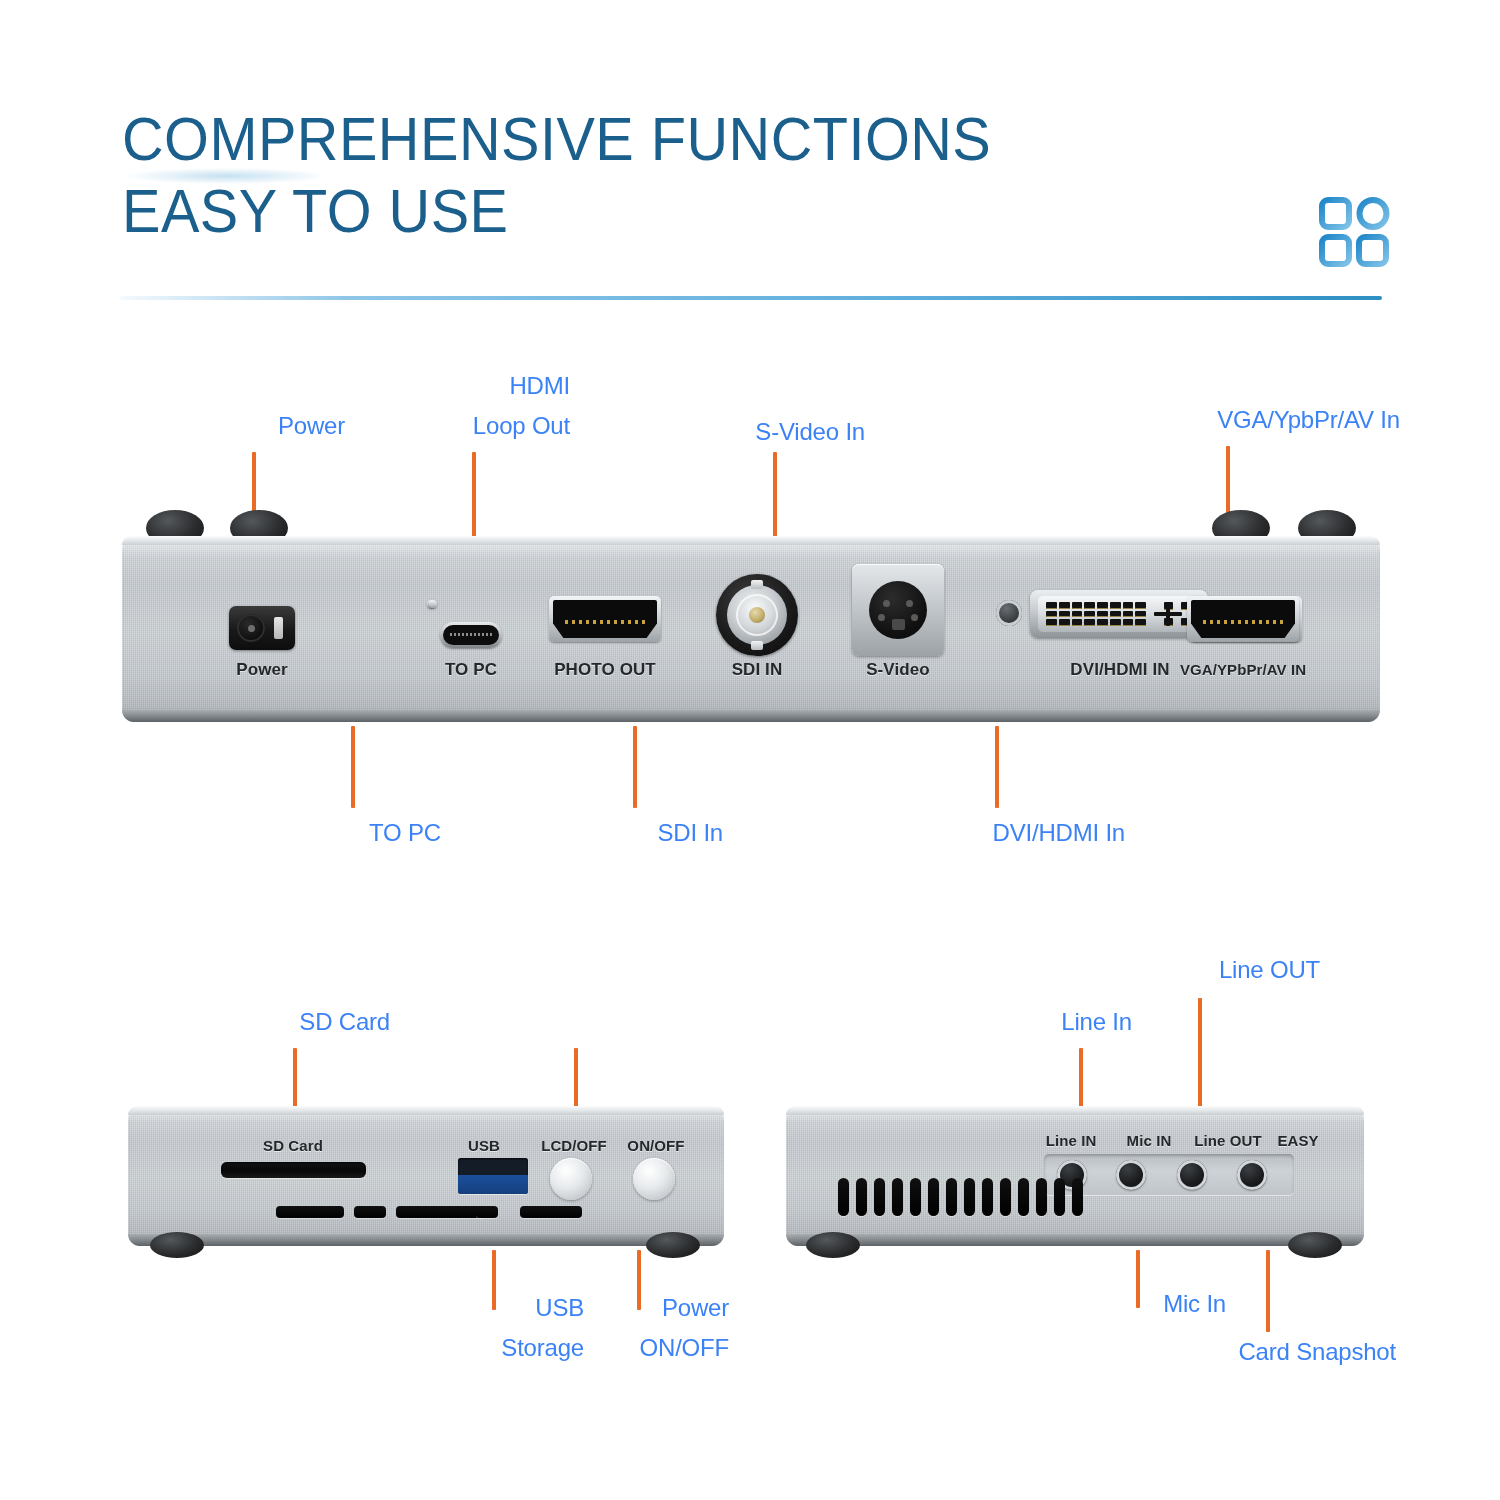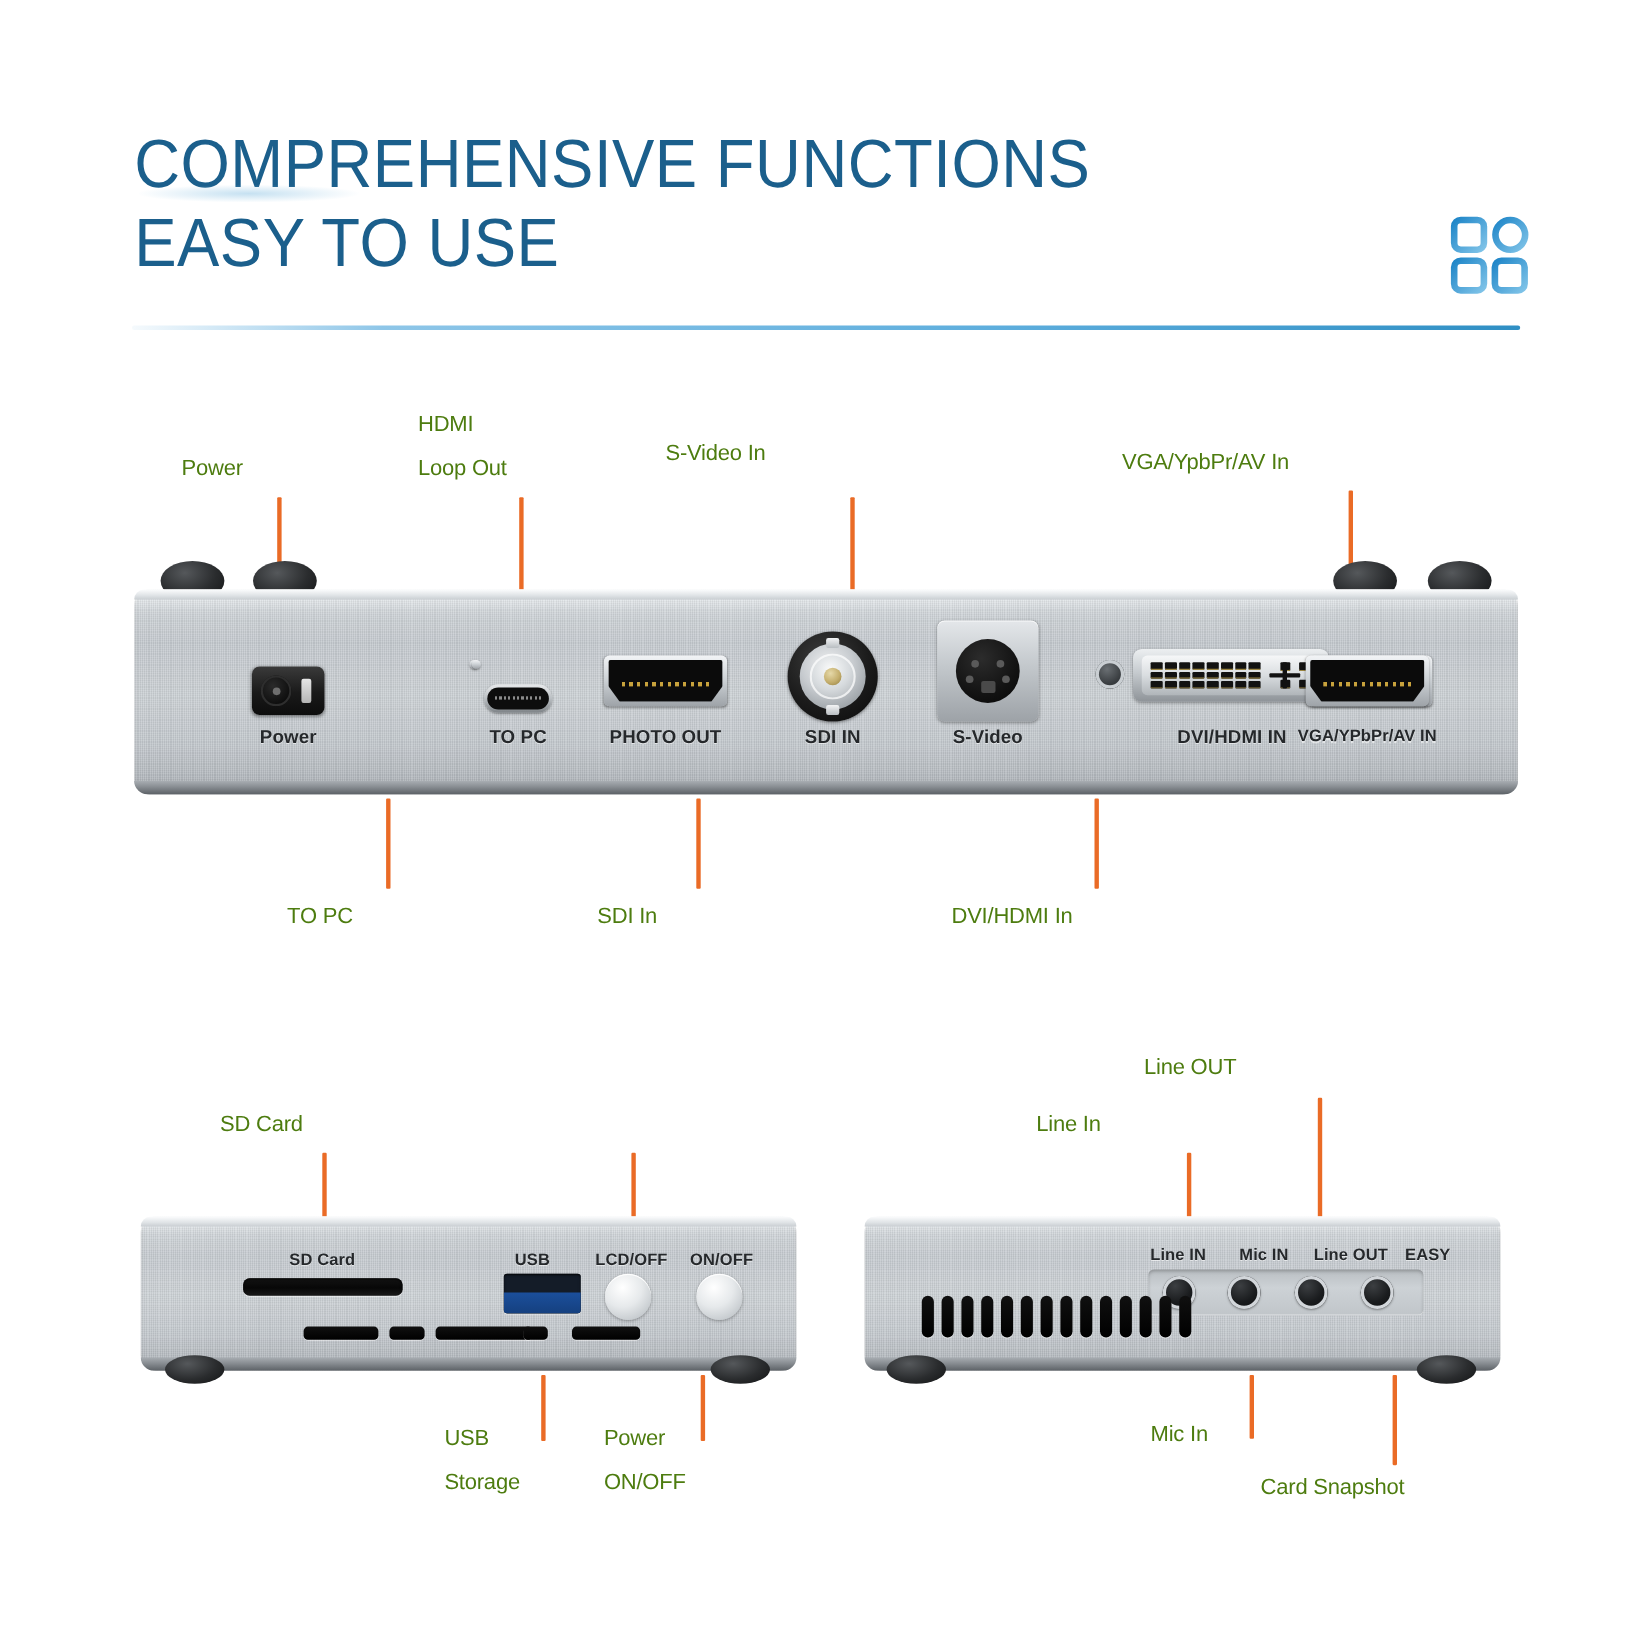--- a/index.html
+++ b/index.html
@@ -6,21 +6,21 @@
   html, body {
     width: 1500px; height: 1500px;
     background: #ffffff;
     font-family: "Liberation Sans", sans-serif;
     overflow: hidden;
   }
   #root { position: relative; width: 1500px; height: 1500px; }
 
   
   .header { position: absolute; left: 0; top: 0; width: 1500px; height: 310px; }
-  .title-block { position: absolute; left: 122px; top: 103px; margin-top: 11px; }
+  .title-block { position: absolute; left: 122px; top: 103px; }
   .title-line {
     font-family: "Liberation Sans Narrow", "Liberation Sans", sans-serif;
     font-size: 62px;
     line-height: 72px;
     font-weight: 400;
     letter-spacing: 0.5px;
     color: #1b5f8c;
     white-space: nowrap;
     transform: scaleX(0.93);
     transform-origin: left center;
@@ -35,25 +35,25 @@
 
   .divider {
     position: absolute; left: 120px; top: 296px; width: 1262px; height: 4px;
     background: linear-gradient(to right, rgba(190,220,240,0.15) 0%, #8ec6e8 18%, #5eaedd 62%, #2f8fc4 100%);
     border-radius: 2px;
   }
 
   
   .callout {
     position: absolute;
-    color: #4d7c0f;
-    font-size: 20px;
+    color: #3b82f6;
+    font-size: 24px;
     line-height: 40px;
     font-weight: 400;
-    text-align: left;
+    text-align: right;
     white-space: pre-line;
     letter-spacing: -0.2px;
   }
   
   .leader {
     position: absolute;
     background: #ea6b26;
     width: 4px;
     border-radius: 1px;
   }
@@ -301,21 +301,21 @@
     <div class="divider"></div>
   </div>
 
   <div class="callout" style="left:165px; top:406px; width:180px;">Power</div>
   <div class="leader" style="left:252px; top:452px; height:98px;"></div>
 
   <div class="callout" style="left:380px; top:366px; width:190px;">HDMI
 Loop Out</div>
   <div class="leader" style="left:472px; top:452px; height:142px;"></div>
 
-  <div class="callout" style="left:605px; top:392px; width:260px;">S-Video In</div>
+  <div class="callout" style="left:605px; top:412px; width:260px;">S-Video In</div>
   <div class="leader" style="left:773px; top:452px; height:105px;"></div>
 
   <div class="callout" style="left:1020px; top:400px; width:380px;">VGA/YpbPr/AV In</div>
   <div class="leader" style="left:1226px; top:446px; height:148px;"></div>
 
   <div class="device" style="left:122px; top:536px; width:1258px; height:186px;">
 
     <div class="foot" style="left:24px; top:-26px; width:58px; height:36px;"></div>
     <div class="foot" style="left:108px; top:-26px; width:58px; height:36px;"></div>
     <div class="foot" style="left:1090px; top:-26px; width:58px; height:36px;"></div>

